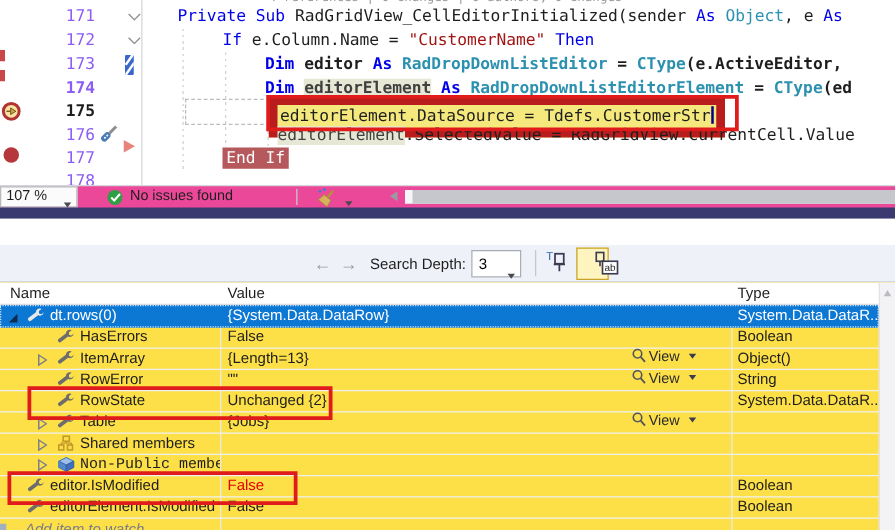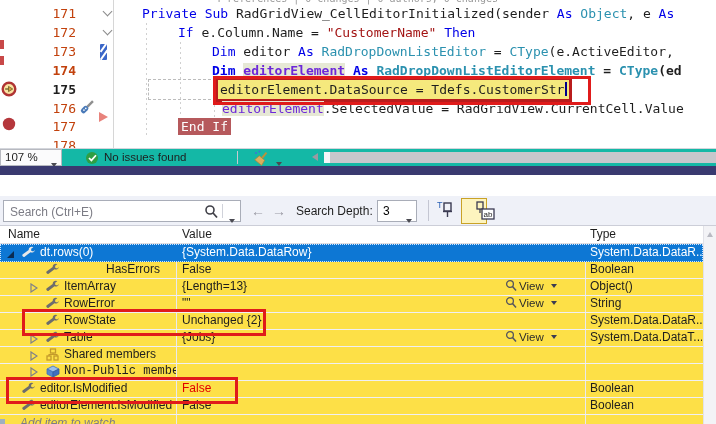--- a/index.html
+++ b/index.html
@@ -3,40 +3,40 @@
 <meta charset="utf-8">
 <style>
   html,body{margin:0;padding:0;background:#fff;}
   #root{position:relative;width:716px;height:424px;overflow:hidden;font-family:"Liberation Sans",sans-serif;background:#fff;}
 
   
   .editor{position:absolute;left:0;top:0;width:716px;height:148px;background:#fff;overflow:hidden;}
   .codelens{position:absolute;left:215px;top:-7px;font-size:10px;color:#9a9a9a;font-family:"DejaVu Sans Mono",monospace;white-space:pre;}
   .gutterline{position:absolute;left:113px;top:0;width:1px;height:148px;background:#d6d6d6;}
   .code-row{position:absolute;left:0;width:716px;height:19px;}
-  .lnum{position:absolute;left:40px;width:36px;text-align:right;font-family:"DejaVu Sans Mono",monospace;font-size:13px;color:#c2410c;line-height:19px;}
+  .lnum{position:absolute;left:40px;width:36px;text-align:right;font-family:"DejaVu Sans Mono",monospace;font-size:13px;color:#8b5cf6;line-height:19px;}
   .lnum.cur{color:#1e1e1e;font-weight:bold;}
   .lcontent{position:absolute;top:0;font-family:"DejaVu Sans Mono",monospace;font-size:13px;line-height:19px;white-space:pre;}
   .c-kw{color:#0000e8;} .c-ty{color:#2b91af;} .c-str{color:#a31515;} .c-pl{color:#1e1e1e;}
-  .c-ref{color:#6d28d9;background:#e6e8d5;margin-top:11px;}
+  .c-ref{color:#404040;background:#e6e8d5;margin-top:11px;}
   .c-endif{color:#fdfdfd;background:#b6595c;padding:1px 3px;}
-  .ybox{display:inline-block;background:#f5e97d;border:3px solid #b91c1c;padding:0 2px;margin-top:-3px;}
+  .ybox{display:inline-block;background:#f5e97d;border:7px solid #b91c1c;padding:0 2px;margin-top:-3px;}
   .caret{display:inline-block;width:2px;height:14px;background:#00008b;vertical-align:-2px;margin-left:1px;}
   .iguide{position:absolute;width:1px;background:repeating-linear-gradient(#d0d0d0 0 2px,transparent 2px 5px);}
   .dashedbox{position:absolute;left:148px;top:79px;width:66px;height:19px;border:1px dashed #bcbcbc;}
   .edgefrag{position:absolute;left:0;width:4px;background:#c84848;}
   .chev{position:absolute;left:103px;width:9px;height:9px;}
   .chev:before{content:"";position:absolute;left:1px;top:0;width:6px;height:6px;border-right:1.6px solid #8a8a8a;border-bottom:1.6px solid #8a8a8a;transform:rotate(45deg);}
   .changebar{position:absolute;left:100px;top:44px;width:7px;height:16px;background:#3a66c8;border-radius:1px;overflow:hidden;}
   .changebar:before{content:"";position:absolute;left:-2px;top:2px;width:12px;height:2px;background:#fff;transform:rotate(-55deg);}
   .changebar:after{content:"";position:absolute;left:-2px;top:10px;width:12px;height:2px;background:#fff;transform:rotate(-55deg);}
   .pinktri{position:absolute;left:99px;top:112px;width:0;height:0;border-left:9px solid #e8837c;border-top:5px solid transparent;border-bottom:5px solid transparent;}
 
   
-  .statusbar{position:absolute;left:0;top:148px;width:716px;height:18px;background:#14b8a6;border-top:1px solid #d4d6dc;font-size:11.5px;color:#1e1e1e;}
+  .statusbar{position:absolute;left:0;top:148px;width:716px;height:18px;background:#ec4899;border-top:1px solid #d4d6dc;font-size:11.5px;color:#1e1e1e;}
   .zoombox{position:absolute;left:0;top:0;width:62px;height:17px;background:#fbfbfc;border:1px solid #b7b9c0;box-sizing:border-box;line-height:15px;padding-left:4px;}
   .zoombox .dd{position:absolute;right:4px;top:6px;}
   .ddtri{width:0;height:0;border-left:3.5px solid transparent;border-right:3.5px solid transparent;border-top:4px solid #4a4a52;display:inline-block;}
   .checkcircle{position:absolute;left:86px;top:3px;width:12px;height:12px;border-radius:50%;background:#2f9e44;}
   .checkcircle svg{position:absolute;left:1.5px;top:2px;}
   .issues{position:absolute;left:104px;top:2px;}
   .sbsep{position:absolute;left:237px;top:2px;width:1px;height:13px;background:#c8c8d0;}
   .broom{position:absolute;left:253px;top:1px;}
   .broomdd{position:absolute;left:276px;top:7px;}
   .hleft{position:absolute;left:312px;top:4px;width:0;height:0;border-top:4.5px solid transparent;border-bottom:4.5px solid transparent;border-right:6px solid #9a9aa2;}
@@ -98,21 +98,21 @@
         <div class="code-row" style="top: 4px;">
           <span class="lnum">171</span>
           <div class="lcontent" style="left: 142px;"><span class="c-kw">Private</span><span class="c-pl"> </span><span class="c-kw">Sub</span><span class="c-pl"> RadGridView_CellEditorInitialized(sender </span><span class="c-kw">As</span><span class="c-pl"> </span><span class="c-ty">Object</span><span class="c-pl">, e </span><span class="c-kw">As</span></div>
         </div>
         <div class="code-row" style="top: 23px; padding-left: 12px;">
           <span class="lnum">172</span>
           <div class="lcontent" style="left: 178px;"><span class="c-kw">If</span><span class="c-pl"> e.Column.Name = </span><span class="c-str">"CustomerName"</span><span class="c-pl"> </span><span class="c-kw">Then</span></div>
         </div>
         <div class="code-row" style="top: 42px;">
           <span class="lnum">173</span>
-          <div class="lcontent" style="left: 212px;"><span class="c-kw">Dim</span><span class="c-pl"> editor </span><span class="c-kw">As</span><span class="c-pl"> </span><span class="c-ty">RadDropDownListEditor</span><span class="c-pl"> = </span><span class="c-ty">CType</span><span class="c-pl">(e.ActiveEditor,</span></div>
+          <div class="lcontent" style="left: 212px; font-weight: bold;"><span class="c-kw">Dim</span><span class="c-pl"> editor </span><span class="c-kw">As</span><span class="c-pl"> </span><span class="c-ty">RadDropDownListEditor</span><span class="c-pl"> = </span><span class="c-ty">CType</span><span class="c-pl">(e.ActiveEditor,</span></div>
         </div>
         <div class="code-row" style="top: 61px; font-weight: bold;">
           <span class="lnum">174</span>
           <div class="lcontent" style="left: 212px;"><span class="c-kw">Dim</span><span class="c-pl"> </span><span class="c-ref">editorElement</span><span class="c-pl"> </span><span class="c-kw">As</span><span class="c-pl"> </span><span class="c-ty">RadDropDownListEditorElement</span><span class="c-pl"> = </span><span class="c-ty">CType</span><span class="c-pl">(ed</span></div>
         </div>
         <div class="code-row" style="top: 80px;">
           <span class="lnum cur">175</span>
           <div class="lcontent" style="left: 215px;"><span class="ybox"><span class="c-pl">editorElement.DataSource = Tdefs.CustomerStr</span><span class="caret"></span></span></div>
         </div>
         <div class="code-row" style="top: 99px;">
@@ -184,31 +184,20 @@
     <span class="broomdd"><span class="ddtri"></span></span>
     <div class="hleft"></div>
     <div class="htrack"></div>
     <div class="hthumb"></div>
   </div>
 
   <div class="navystrip"></div>
 
   <div class="watch">
     <div class="toolbar">
-      <div class="searchwrap">
-        <input placeholder="Search (Ctrl+E)" style="">
-        <span class="sw-mag">
-          <svg width="14" height="15">
-              <circle cx="6" cy="6" r="4" fill="none" stroke="#404048" stroke-width="1.6"></circle>
-              <line x1="9" y1="9" x2="13" y2="13.5" stroke="#404048" stroke-width="1.8"></line>
-            </svg>
-        </span>
-        <span class="sw-sep"></span>
-        <span class="sw-dd"><span class="ddtri"></span></span>
-      </div>
       <span class="navarrow" style="left:251px;">←</span>
       <span class="navarrow" style="left:272px;">→</span>
       <span class="depthlabel">Search Depth:</span>
       <div class="depthcombo">
         <span>3</span>
         <span class="dd"><span class="ddtri"></span></span>
       </div>
       <div class="tbsep"></div>
       <div class="pinbtn">
         <svg width="20" height="22">
@@ -245,21 +234,21 @@
                 <path d="M12.6 3a3.1 3.1 0 0 1-4.1 2.9L3.6 10.8a1.5 1.5 0 1 1-2.1-2.1L6.4 3.8A3.1 3.1 0 0 1 9.3.2c.5 0 .9.1 1.3.3L8.7 2.4l.3 2 2 .3 1.9-1.9c.2.4.3.8.3 1.2z" transform="rotate(8 6 6)" fill="#e8e8e8"></path>
               </svg></span>
             <span class="wcell" style="left:40px;width:136px;">dt.rows(0)</span>
             <span class="wcell" style="left:182px;width:320px;">{System.Data.DataRow}</span>
             <span class="wcell" style="left:590px;width:112px;">System.Data.DataR...</span>
           </div>
           <div class="w-row" style="top: 35px;">
             <span class="wicon" style="left:46px;"><svg width="13" height="13">
                 <path d="M12.6 3a3.1 3.1 0 0 1-4.1 2.9L3.6 10.8a1.5 1.5 0 1 1-2.1-2.1L6.4 3.8A3.1 3.1 0 0 1 9.3.2c.5 0 .9.1 1.3.3L8.7 2.4l.3 2 2 .3 1.9-1.9c.2.4.3.8.3 1.2z" transform="rotate(8 6 6)" fill="#6d6d6d"></path>
               </svg></span>
-            <span class="wcell" style="left:48px;width:112px;text-align:right;">HasErrors</span>
+            <span class="wcell" style="left:64px;width:112px;">HasErrors</span>
             <span class="wcell" style="left:182px;width:320px;">False</span>
             <span class="wcell" style="left:590px;width:112px;">Boolean</span>
           </div>
           <div class="w-row" style="top: 52px;">
             <span class="wexp" style="left:30px;"><svg width="8" height="10">
                 <path d="M1 1 L7 5 L1 9 Z" fill="none" stroke="#808088" stroke-width="1.2"></path>
               </svg></span>
             <span class="wicon" style="left:46px;"><svg width="13" height="13">
                 <path d="M12.6 3a3.1 3.1 0 0 1-4.1 2.9L3.6 10.8a1.5 1.5 0 1 1-2.1-2.1L6.4 3.8A3.1 3.1 0 0 1 9.3.2c.5 0 .9.1 1.3.3L8.7 2.4l.3 2 2 .3 1.9-1.9c.2.4.3.8.3 1.2z" transform="rotate(8 6 6)" fill="#6d6d6d"></path>
               </svg></span>
@@ -297,21 +286,20 @@
               </svg></span>
             <span class="wicon" style="left:46px;"><svg width="13" height="13">
                 <path d="M12.6 3a3.1 3.1 0 0 1-4.1 2.9L3.6 10.8a1.5 1.5 0 1 1-2.1-2.1L6.4 3.8A3.1 3.1 0 0 1 9.3.2c.5 0 .9.1 1.3.3L8.7 2.4l.3 2 2 .3 1.9-1.9c.2.4.3.8.3 1.2z" transform="rotate(8 6 6)" fill="#6d6d6d"></path>
               </svg></span>
             <span class="wcell" style="left:64px;width:112px;">Table</span>
             <span class="wcell" style="left:182px;width:320px;">{Jobs}</span>
             <span class="viewbtn"><svg width="12" height="13" style="vertical-align:-2px;margin-right:2px;">
                 <circle cx="5" cy="5" r="3.4" fill="none" stroke="#55555d" stroke-width="1.3"></circle>
                 <line x1="7.5" y1="7.5" x2="11" y2="11.5" stroke="#55555d" stroke-width="1.5"></line>
               </svg><span>View</span> <span class="vdd"></span></span>
-            <span class="wcell" style="left:590px;width:112px;">System.Data.DataT...</span>
           </div>
           <div class="w-row" style="top: 120px;">
             <span class="wexp" style="left:30px;"><svg width="8" height="10">
                 <path d="M1 1 L7 5 L1 9 Z" fill="none" stroke="#808088" stroke-width="1.2"></path>
               </svg></span>
             <span class="wicon" style="left:46px;"><svg width="13" height="13">
                 <rect x="4.5" y="1" width="5" height="4" fill="none" stroke="#c49a2a" stroke-width="1.3"></rect>
                 <rect x="1" y="8" width="4" height="4" fill="none" stroke="#c49a2a" stroke-width="1.3"></rect>
                 <rect x="8" y="8" width="4" height="4" fill="none" stroke="#c49a2a" stroke-width="1.3"></rect>
                 <path d="M7 5v1.5M3 8V6.5h8V8" fill="none" stroke="#c49a2a" stroke-width="1.1"></path>

